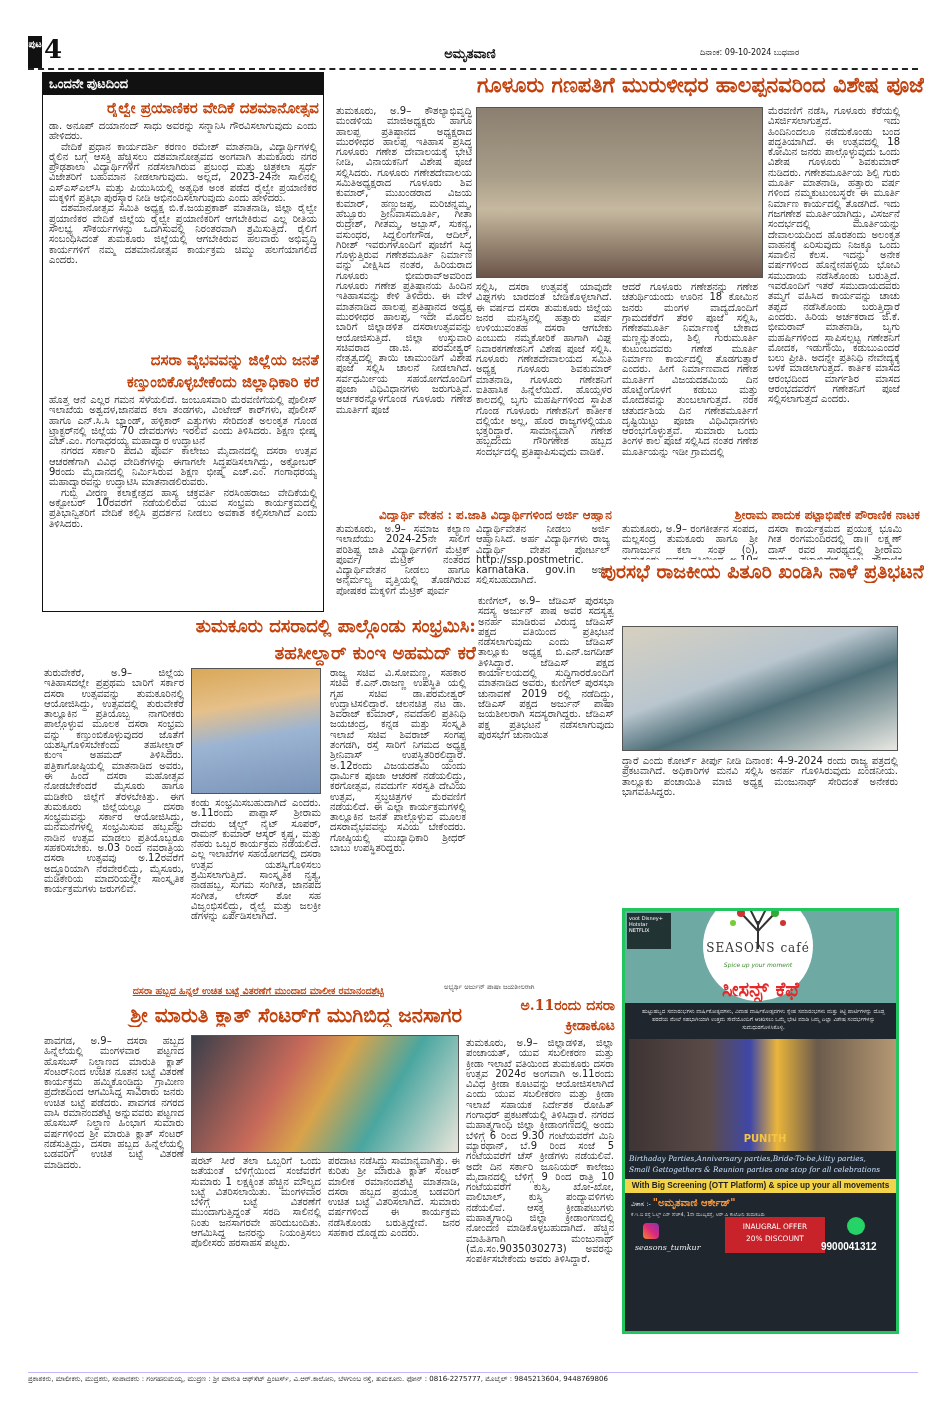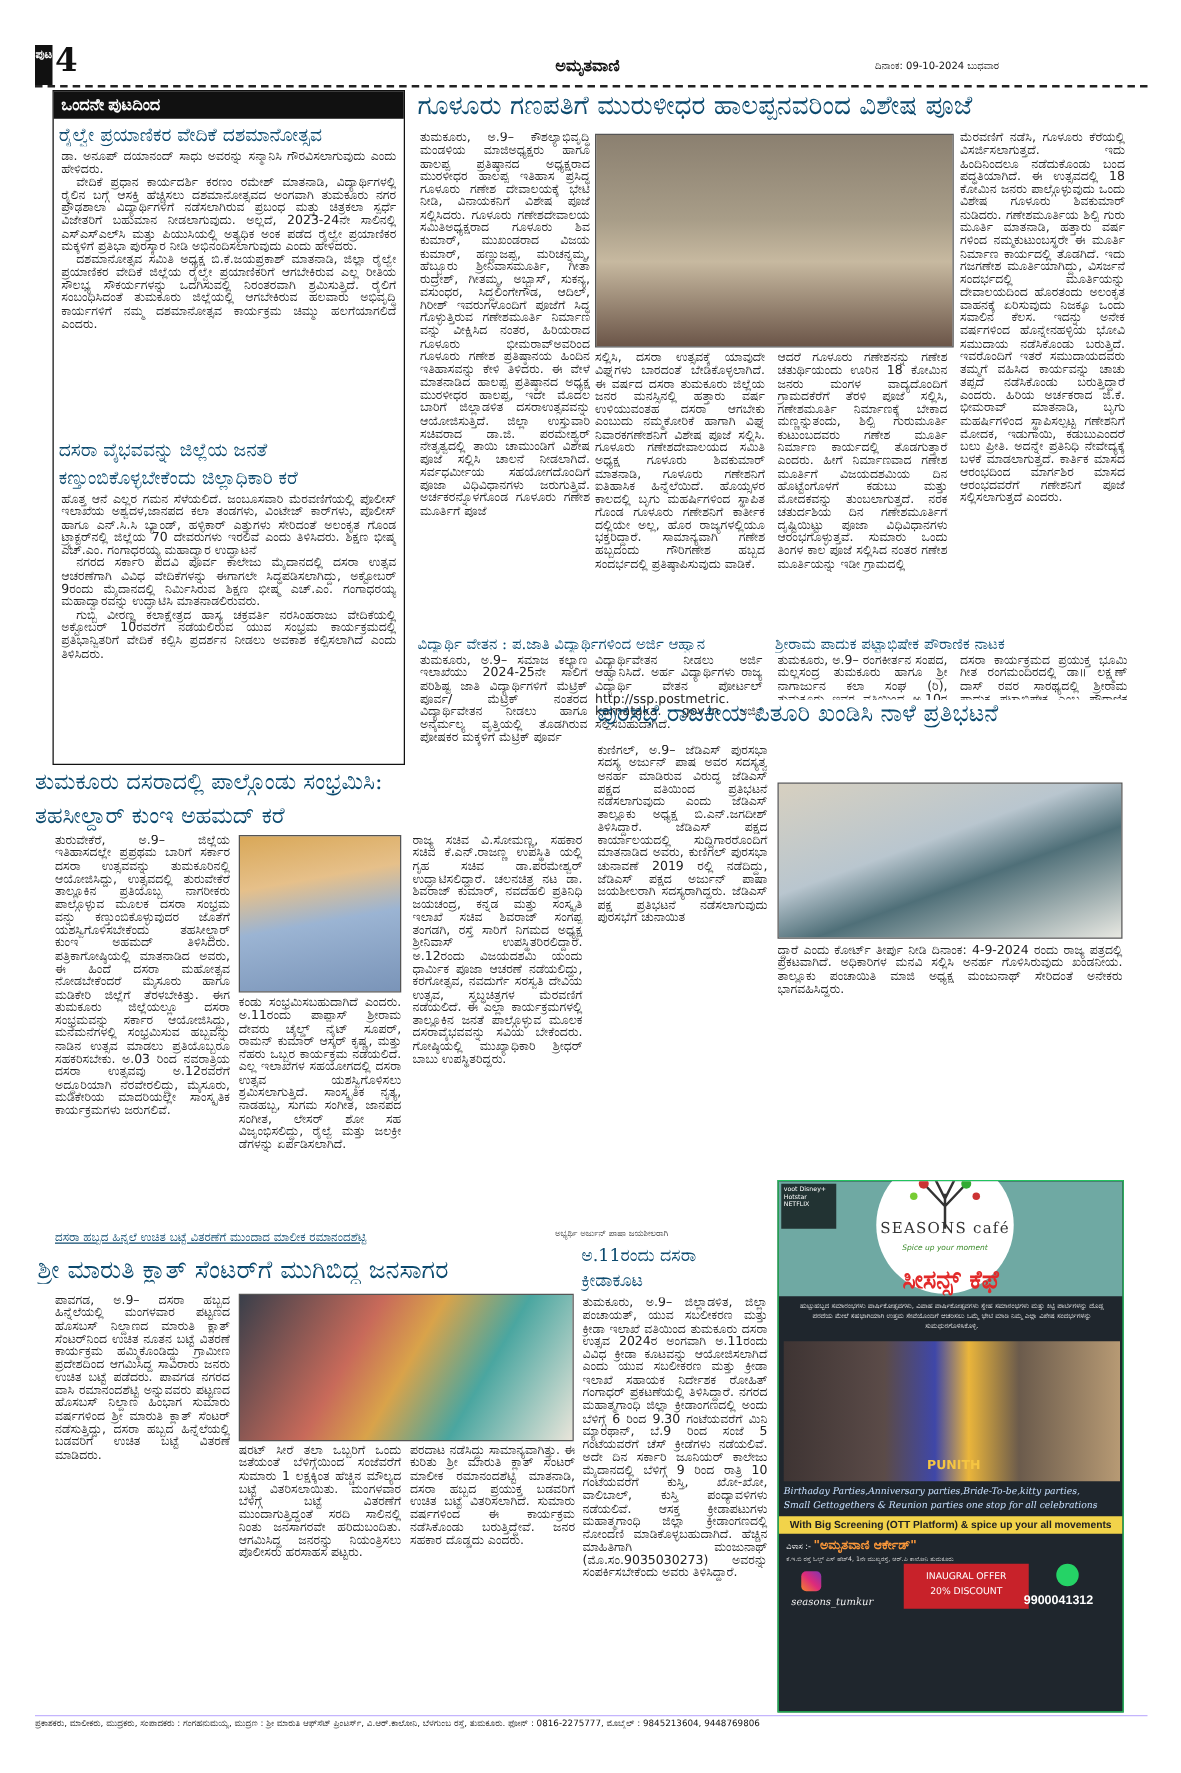--- a/index.html
+++ b/index.html
@@ -1,20 +1,20 @@
 <!DOCTYPE html>
 <html><head>
 <meta charset="utf-8">
 <style>
 *{box-sizing:border-box;margin:0;padding:0}
 body{width:945px;height:1418px;background:#fff;font-family:"DejaVu Sans",sans-serif;color:#111;position:relative;overflow:hidden}
 .abs{position:absolute}
 .txt{font-size:10px;line-height:10.3px;text-align:justify;color:#222;overflow:hidden}
 .txt p{text-indent:12px}
-.hd{font-family:"DejaVu Serif",serif;font-weight:normal;color:#0c4a6e;text-align:left;white-space:nowrap;overflow:hidden}
+.hd{font-family:"DejaVu Serif",serif;font-weight:bold;color:#c2410c;text-align:right;white-space:nowrap;overflow:hidden}
 .photo{overflow:hidden;border:1px solid #555}
 .dash{border-top:2px dashed #222}
 
 #pgno{left:28px;top:36px;width:14px;height:32px;background:#111;color:#fff;font-size:9px;font-weight:bold;text-align:center;line-height:12px;padding-top:2px}
 #pgnum{left:44px;top:34px;font-family:"DejaVu Serif",serif;font-size:26px;font-weight:bold}
 #paper{left:340px;top:46px;width:260px;text-align:center;font-size:13px;font-weight:bold}
 #dateline{left:700px;top:48px;font-size:8px}
 #topdash{left:28px;top:68px;width:890px}
 
 #leftbox{left:42px;top:72px;width:282px;height:540px;border:1.5px solid #111}
@@ -37,21 +37,21 @@
 #tumHead{left:28px;top:612px;width:448px;font-size:18px;line-height:27px;white-space:normal}
 #tumPhoto{left:191px;top:668px;width:130px;height:126px;background:linear-gradient(170deg,#d9a858 0%,#e6c08a 30%,#9bb4d3 55%,#7a94b8 100%)}
 
 #marSub{left:44px;top:985px;width:340px;font-size:9.5px;text-decoration:underline}
 #marHead{left:30px;top:1003px;width:432px;font-size:20px}
 #marPhoto{left:191px;top:1035px;width:268px;height:118px;background:linear-gradient(120deg,#3a3f4a 0%,#c86a5a 35%,#d9a34a 50%,#4aa6a0 70%,#e9e5da 100%)}
 
 #spCap{left:444px;top:983px;width:150px;font-size:6.8px;text-align:left;color:#333}
 #spHead{left:465px;top:995px;width:150px;font-size:14px;line-height:20px;white-space:normal}
 
-#ad{left:622px;top:944px;width:277px;height:426px;background:#1f262d;overflow:hidden;border:1px solid #22c55e}
+#ad{left:622px;top:908px;width:277px;height:426px;background:#1f262d;overflow:hidden;border:3px solid #22c55e}
 #adTop{left:0;top:0;width:100%;height:92px;background:#6fa9a3}
 #adCircle{left:78px;top:-20px;width:110px;height:110px;border-radius:50%;background:#fff}
 #adLogo{left:78px;top:30px;width:110px;text-align:center;font-family:"DejaVu Serif",serif;font-size:12px;color:#333;letter-spacing:1px}
 #adTag{left:78px;top:50px;width:110px;text-align:center;font-size:6px;color:#3a8a2a;font-style:italic}
 #adKn{left:0;top:66px;width:100%;text-align:center;font-size:20px;font-weight:bold;color:#e22a2a;font-family:"DejaVu Serif",serif}
 #adDesc{left:12px;top:96px;width:253px;font-size:5.6px;line-height:8px;color:#eee;text-align:center}
 #adGallery{left:4px;top:128px;width:269px;height:112px;background:linear-gradient(90deg,#3e3433 0%,#5b4b48 30%,#3f47a8 45%,#eab53b 55%,#6b5b4c 70%,#b79a74 100%)}
 #adPunith{left:110px;top:222px;width:60px;text-align:center;font-size:10px;font-weight:bold;color:#f5c542}
 #adEvents{left:4px;top:242px;width:269px;text-align:left;font-family:"DejaVu Serif",serif;font-style:italic;font-size:7.4px;line-height:11px;color:#c7e0ff}
 #adBig{left:0;top:268px;width:100%;height:14px;background:#f2d34a;color:#222;font-size:8.2px;font-weight:bold;text-align:center;line-height:14px;font-family:"Liberation Sans",sans-serif}

